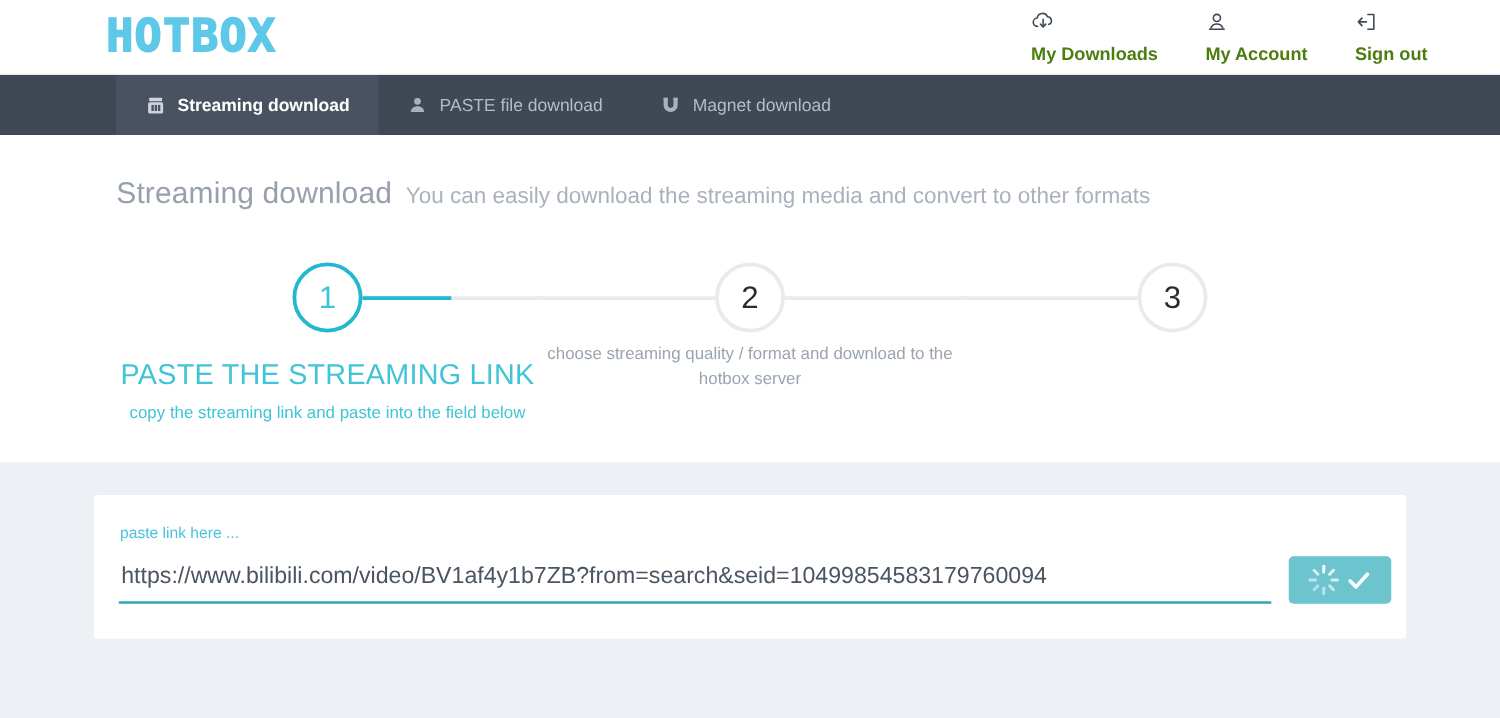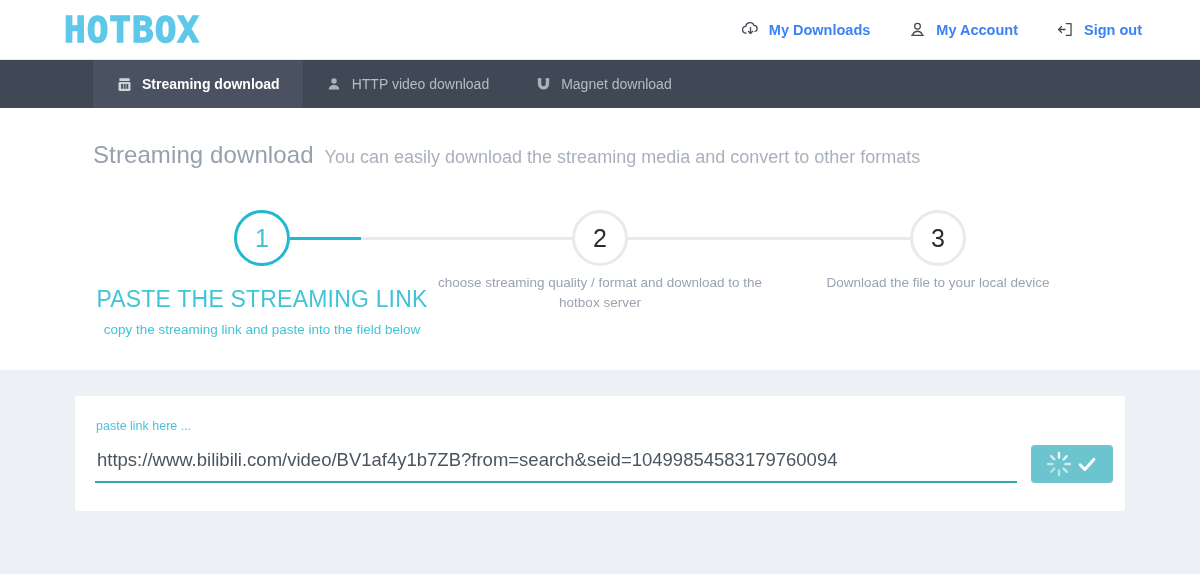--- a/index.html
+++ b/index.html
@@ -18,47 +18,48 @@
     -webkit-font-smoothing: antialiased;
   }
 
   
   .header {
     height: 60px;
     background: #ffffff;
     display: flex;
     align-items: center;
     justify-content: space-between;
-    padding: 0 58px 0 64px;
+    padding: 0 58px 0 85px;
     border-bottom: 1px solid #e6e9ee;
   }
   .logo {
     font-family: "DejaVu Sans Mono", monospace;
     font-weight: bold;
     font-size: 36px;
     letter-spacing: 1px;
     color: #5ec8e8;
     line-height: 1;
     -webkit-text-stroke: 1.4px #5ec8e8;
   }
   .header-nav {
     display: flex;
     align-items: center;
     gap: 38px;
   }
   .header-link {
     display: flex;
-    align-items: center;
+    align-items: flex-start;
     gap: 9px;
     font-size: 14.5px;
     font-weight: bold;
-    color: #3b82f6;
+    color: #4d7c0f;
     cursor: pointer;
     text-decoration: none;
     white-space: nowrap;
+    flex-direction: column;
   }
   .header-link .hicon {
     display: inline-flex;
     width: 19px;
     height: 19px;
     align-items: center;
     justify-content: center;
   }
   .header-link svg { display: block; }
 
@@ -305,21 +306,21 @@
     <span>Streaming download</span>
   </div>
 
   <div class="tab">
     <span class="ticon">
       <svg viewBox="0 0 16 16" width="14" height="14" fill="#aab1bb">
         <circle cx="8" cy="4.6" r="3.1"></circle>
         <path d="M1.9 14.4c0-3.2 2.7-5.3 6.1-5.3s6.1 2.1 6.1 5.3z"></path>
       </svg>
     </span>
-    <span>HTTP video download</span>
+    <span>PASTE file download</span>
   </div>
 
 
   <div class="tab">
     <span class="ticon">
       <svg viewBox="0 0 16 16" width="15" height="15" fill="#aab1bb">
         <path d="M2 2h3.6v5.4a2.4 2.4 0 0 0 4.8 0V2H14v5.4a6 6 0 0 1-12 0z"></path>
         <rect x="2" y="1.2" width="3.6" height="2.1"></rect>
         <rect x="10.4" y="1.2" width="3.6" height="2.1"></rect>
       </svg>
@@ -357,21 +358,20 @@
         <div class="circle">2</div>
       </div>
       <div class="step-desc">choose streaming quality / format and download to the hotbox server</div>
     </div>
 
     <div class="step">
       <div class="circle-row">
         <div class="line line-left"></div>
         <div class="circle">3</div>
       </div>
-      <div class="step-desc">Download the file to your local device</div>
     </div>
 
   </div>
 </div>
 
 <div class="form-area">
   <div class="card">
     <div class="paste-label">paste link here ...</div>
     <div class="input-row">
       <input class="link-input" type="text" value="https://www.bilibili.com/video/BV1af4y1b7ZB?from=search&amp;seid=10499854583179760094" style="">

